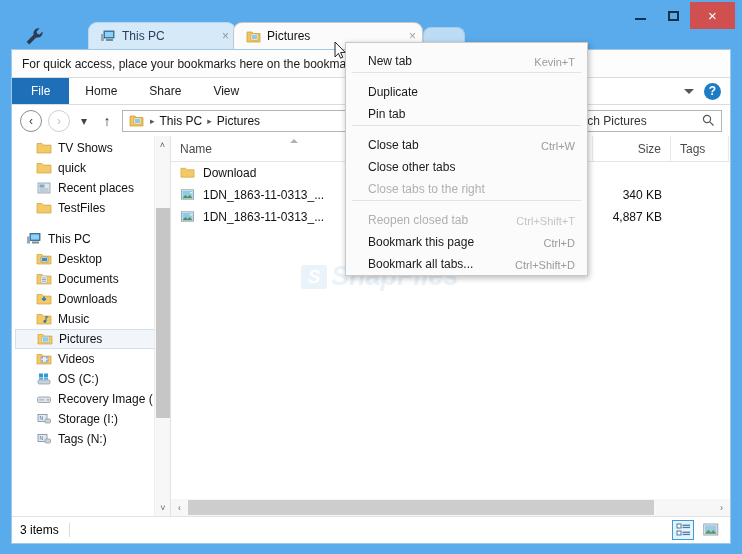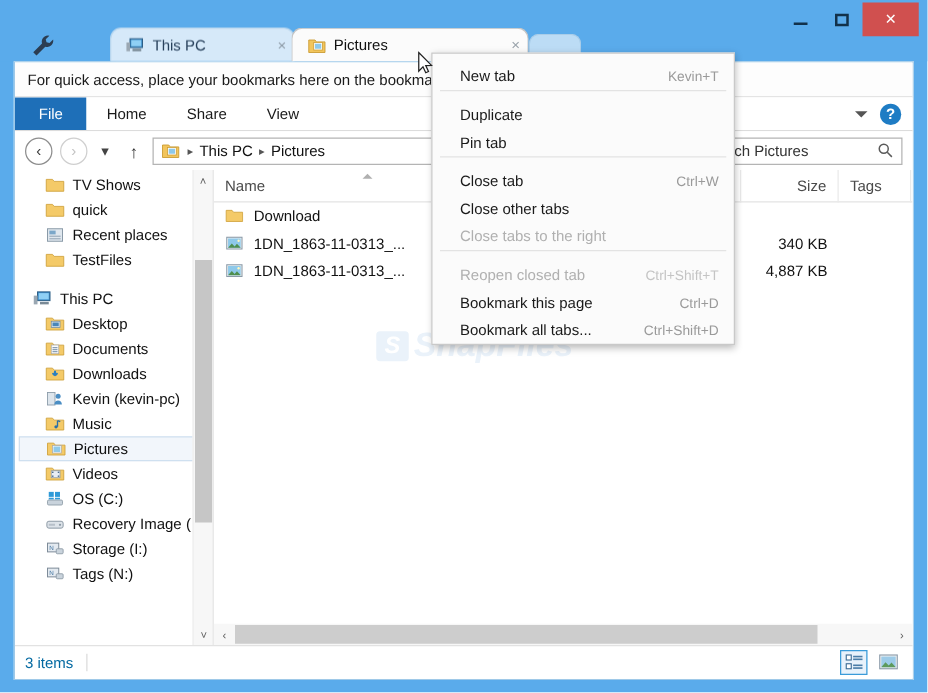--- a/index.html
+++ b/index.html
@@ -247,21 +247,21 @@
   }
   .hscroll .arrow { width: 17px; text-align: center; color: #606060; font-size: 9px; }
   .hscroll .track { flex: 1 1 auto; height: 15px; position: relative; }
   .hscroll .thumb { position: absolute; left: 0; top: 0; height: 15px; background: #cdcdcd; }
 
   
   .statusbar {
     position: absolute; left: 0; bottom: 0; width: 718px; height: 27px;
     border-top: 1px solid #e2e2e2; background: #ffffff;
     display: flex; align-items: center; padding: 0 8px;
-    font-size: 12px; color: #0369a1;
+    font-size: 12px; color: #000000;
   }
   .status-sep { width: 1px; height: 14px; background: #dcdcdc; margin-left: 10px; }
   .view-btns { margin-left: auto; display: flex; gap: 6px; align-items: center; }
   .view-btn {
     width: 22px; height: 20px; display: flex; align-items: center; justify-content: center;
   }
   .view-btn.active { border: 1px solid #3a9bd9; background: #e8f2fb; }
 
   
   .ctxmenu {
@@ -455,28 +455,20 @@
             </div>
 
             <div class="tree-item indent1">
               <span class="ic"><svg width="16" height="16" viewBox="0 0 16 16">
                     <path d="M1 3.5h5l1.3 1.6H15V13H1z" fill="#f4ca68" stroke="#cfa13a" stroke-width="0.7"></path>
                     <path d="M8 5.5v4m0 0l-2-2m2 2l2-2" stroke="#2a7fc0" stroke-width="1.6" fill="none"></path>
                   </svg></span>
               <span>Downloads</span>
             </div>
 
-            <div class="tree-item indent1">
-              <span class="ic"><svg width="16" height="16" viewBox="0 0 16 16">
-                    <rect x="2" y="3" width="6" height="10" fill="#dde5ec" stroke="#8a9aa8" stroke-width="0.7"></rect>
-                    <circle cx="10.5" cy="6" r="2" fill="#4b8ec4"></circle>
-                    <path d="M7.5 12.5c0-2 1.4-3.2 3-3.2s3 1.2 3 3.2z" fill="#4b8ec4"></path>
-                  </svg></span>
-              <span>Kevin (kevin-pc)</span>
-            </div>
 
             <div class="tree-item indent1">
               <span class="ic"><svg width="16" height="16" viewBox="0 0 16 16">
                     <path d="M1 3.5h5l1.3 1.6H15V13H1z" fill="#f4ca68" stroke="#cfa13a" stroke-width="0.7"></path>
                     <path d="M10 5.5v4.8" stroke="#2a6fa8" stroke-width="1.1"></path>
                     <circle cx="8.8" cy="10.4" r="1.3" fill="#2a6fa8"></circle>
                     <path d="M10 5.5l2.2.8" stroke="#2a6fa8" stroke-width="1.1"></path>
                   </svg></span>
               <span>Music</span>
             </div>

